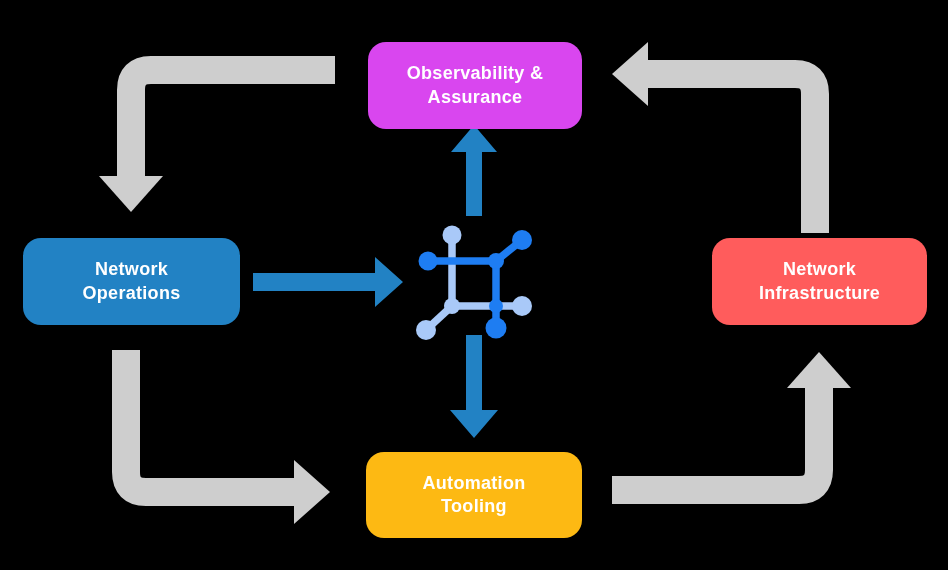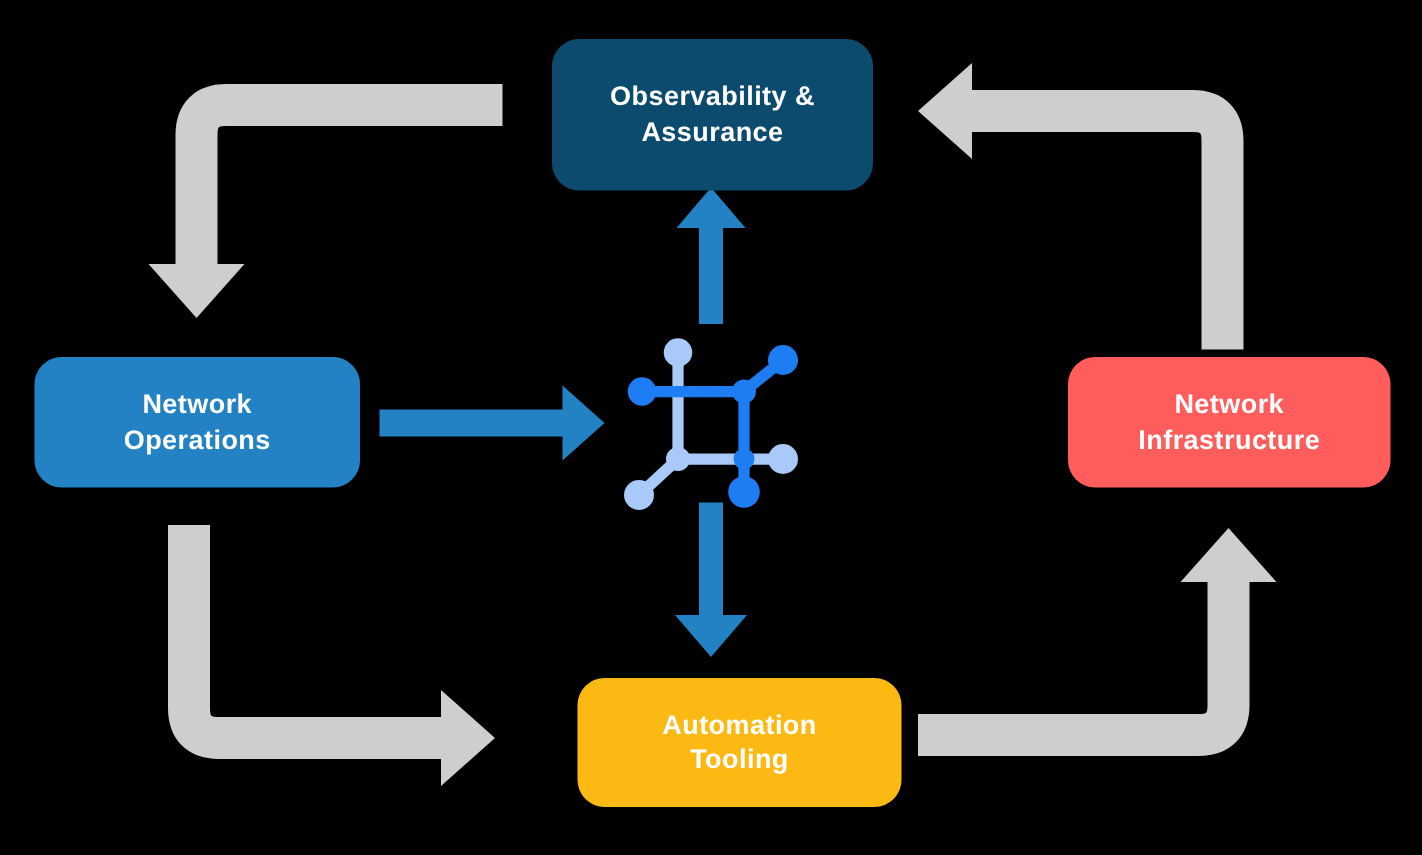--- a/index.html
+++ b/index.html
@@ -24,24 +24,24 @@
     justify-content: center;
     border-radius: 18px;
     color: #ffffff;
     font-size: 18px;
     font-weight: 700;
     text-align: center;
     line-height: 1.3;
     letter-spacing: 0.3px;
   }
   .node span { white-space: pre-line; }
-  .node-observability { left: 368px; top: 26px;  width: 214px; height: 101px; background: #0c4a6e; }
+  .node-observability { left: 368px; top: 42px;  width: 214px; height: 87px; background: #d946ef; }
   .node-operations    { left: 23px;  top: 238px; width: 217px; height: 87px; background: #2282c4; }
   .node-infrastructure{ left: 712px; top: 238px; width: 215px; height: 87px; background: #ff5c5c; }
-  .node-automation    { left: 366px; top: 452px; width: 216px; height: 86px; background: #fdb913; margin-left: 19px; }
+  .node-automation    { left: 366px; top: 452px; width: 216px; height: 86px; background: #fdb913; }
   .gray-stroke { fill: none; stroke: #cecece; stroke-width: 28; }
   .gray-fill   { fill: #cecece; }
   .blue-fill   { fill: #2282c4; }
 </style>
 </head>
 <body>
 
 <div class="canvas">
 
   <svg class="arrows-layer" viewBox="0 0 948 570" xmlns="http://www.w3.org/2000/svg">

